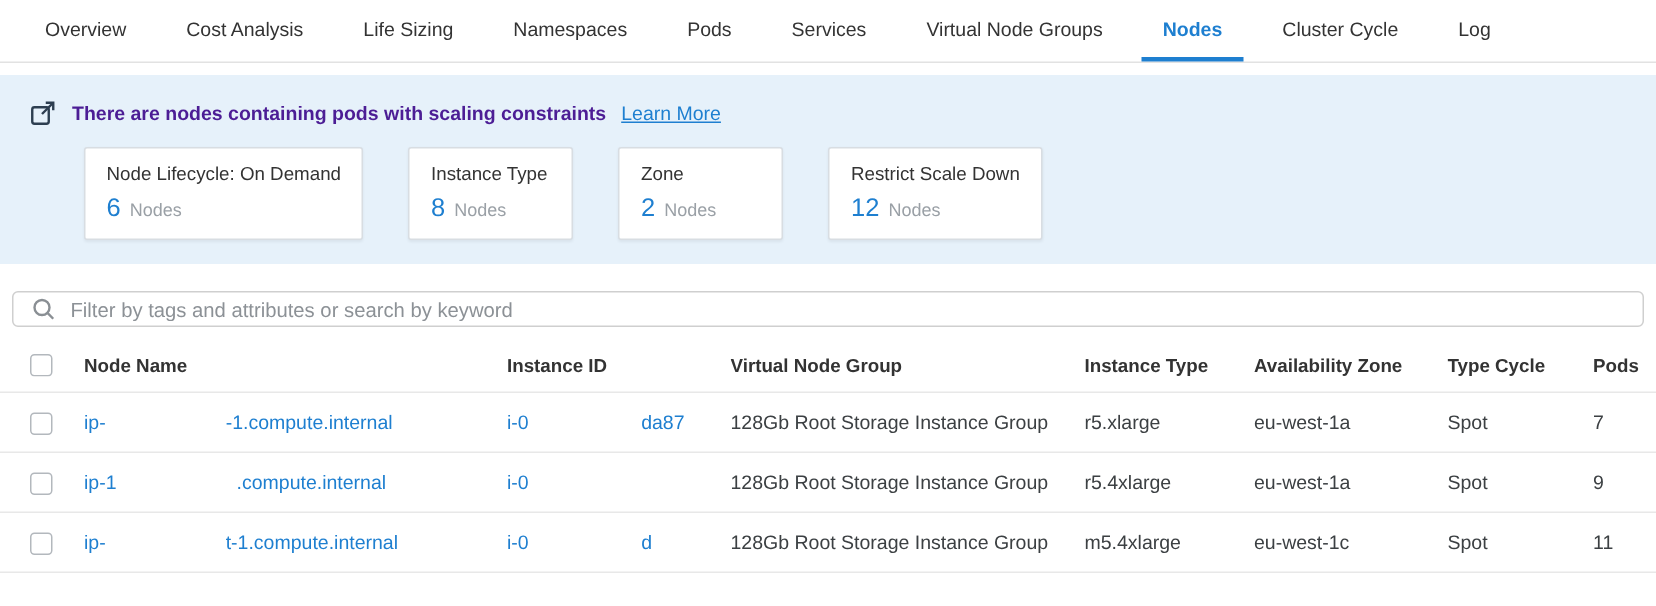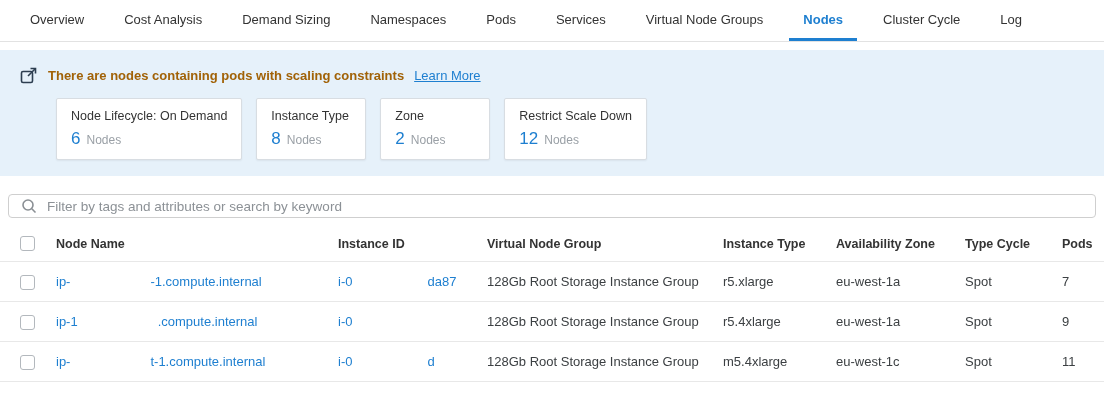--- a/index.html
+++ b/index.html
@@ -26,23 +26,23 @@
   }
   .tab.active{ color:#1e7fd0; border-bottom-color:#1e7fd0; font-weight:bold; }
 
   
   .banner{
     background:#e6f1fa; margin-top:8px;
     padding:16px 20px 16px 20px;
   }
   .banner-msg-row{ display:flex; align-items:center; gap:10px; }
   .banner-icon{ display:inline-flex; width:18px; height:18px; }
-  .banner-text{ font-weight:bold; color:#a16207; font-size:13px; }
+  .banner-text{ font-weight:bold; color:#4c1d95; font-size:13px; }
   .banner-link{ color:#1e7fd0; text-decoration:underline; cursor:pointer; font-size:13px; }
-  .cards-row{ display:flex; gap:14px; margin:14px 0 0 36px; }
+  .cards-row{ display:flex; gap:30px; margin:14px 0 0 36px; }
   .card{
     background:#fff; border:1px solid #d8dde2; border-radius:2px;
     box-shadow:0 1px 2px rgba(0,0,0,0.06);
     padding:10px 14px; min-width:110px; cursor:pointer;
   }
   .card-title{ font-size:12.5px; color:#333; white-space:nowrap; }
   .card-count{ margin-top:6px; display:flex; align-items:baseline; gap:6px; }
   .count{ color:#1e7fd0; font-size:17px; }
   .unit{ color:#9aa0a6; font-size:12px; }
 
@@ -82,21 +82,21 @@
   .redact{ display:inline-block; height:1px; }
   .redact-name{ width:80px; }
   .redact-id{ width:75px; }
 </style>
 </head>
 <body>
 
 <div class="tabbar">
   <div class="tab">Overview</div>
   <div class="tab">Cost Analysis</div>
-  <div class="tab">Demand Sizing</div>
+  <div class="tab">Life Sizing</div>
   <div class="tab">Namespaces</div>
   <div class="tab">Pods</div>
   <div class="tab">Services</div>
   <div class="tab">Virtual Node Groups</div>
   <div class="tab active">Nodes</div>
   <div class="tab">Cluster Cycle</div>
   <div class="tab">Log</div>
 </div>
 
 <div class="banner">

